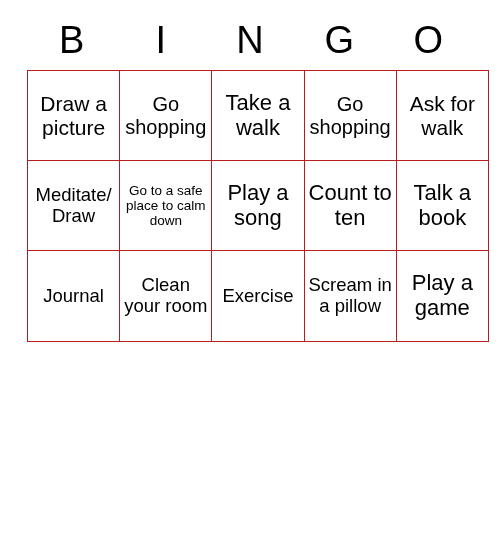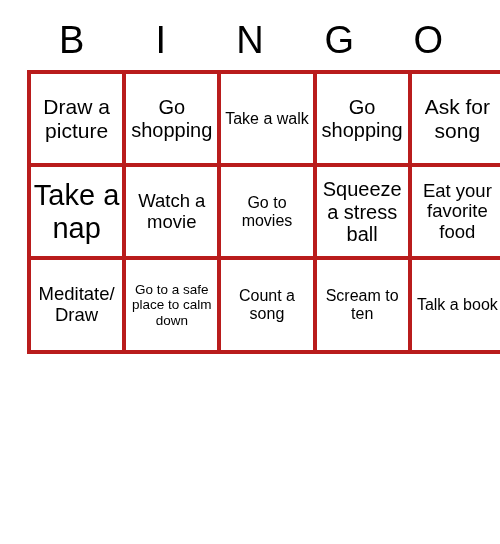--- a/index.html
+++ b/index.html
@@ -43,36 +43,36 @@
 
   
   .grid {
     width: 446px;
     border-collapse: collapse;
     table-layout: fixed;
   }
   .grid td {
     width: 89.2px;
     height: 89.2px;
-    border: 4px solid #b91c1c;
+    border: 1px solid #b91c1c;
     padding: 0 1px;
     text-align: center;
     vertical-align: middle;
     overflow: hidden;
     word-wrap: break-word;
     line-height: 1.12;
     color: #000000;
   }
 
   
   .fs-xs  { font-size: 13.5px; line-height: 1.25; margin-top: 16px; }
   .fs-sm  { font-size: 20px;   line-height: 1.2;  }
   .fs-md  { font-size: 18.5px; line-height: 1.18; }
   .fs-lg  { font-size: 21px;   line-height: 1.14; }
-  .fs-xl  { font-size: 16px;   line-height: 1.1;  }
+  .fs-xl  { font-size: 22px;   line-height: 1.1;  }
   .fs-xxl { font-size: 29px;   line-height: 1.08; }
 </style>
 </head>
 <body>
 
 <div class="card">
 
   <div class="header-row">
     <div class="header-cell">B</div>
     <div class="header-cell">I</div>
@@ -81,32 +81,32 @@
     <div class="header-cell">O</div>
   </div>
 
   <table class="grid">
     <tbody>
       <tr>
         <td class="fs-lg">Draw a picture</td>
         <td class="fs-sm">Go shopping</td>
         <td class="fs-xl">Take a walk</td>
         <td class="fs-sm">Go shopping</td>
-        <td class="fs-lg">Ask for song</td>
-      </tr>
-      <tr>
-        <td class="fs-xxl">Take a nap</td>
-        <td class="fs-md">Watch a movie</td>
-        <td class="fs-xl">Go to movies</td>
-        <td class="fs-sm">Squeeze a stress ball</td>
-        <td class="fs-md">Eat your favorite food</td>
+        <td class="fs-lg">Ask for walk</td>
       </tr>
       <tr>
         <td class="fs-md">Meditate/ Draw</td>
         <td class="fs-xs">Go to a safe place to calm down</td>
-        <td class="fs-xl">Count a song</td>
-        <td class="fs-xl">Scream to ten</td>
+        <td class="fs-xl">Play a song</td>
+        <td class="fs-xl">Count to ten</td>
         <td class="fs-xl">Talk a book</td>
+      </tr>
+      <tr>
+        <td class="fs-md">Journal</td>
+        <td class="fs-md">Clean your room</td>
+        <td class="fs-md">Exercise</td>
+        <td class="fs-md">Scream in a pillow</td>
+        <td class="fs-xl">Play a game</td>
       </tr>
     </tbody>
   </table>
 
 </div>
 
 </body></html>

